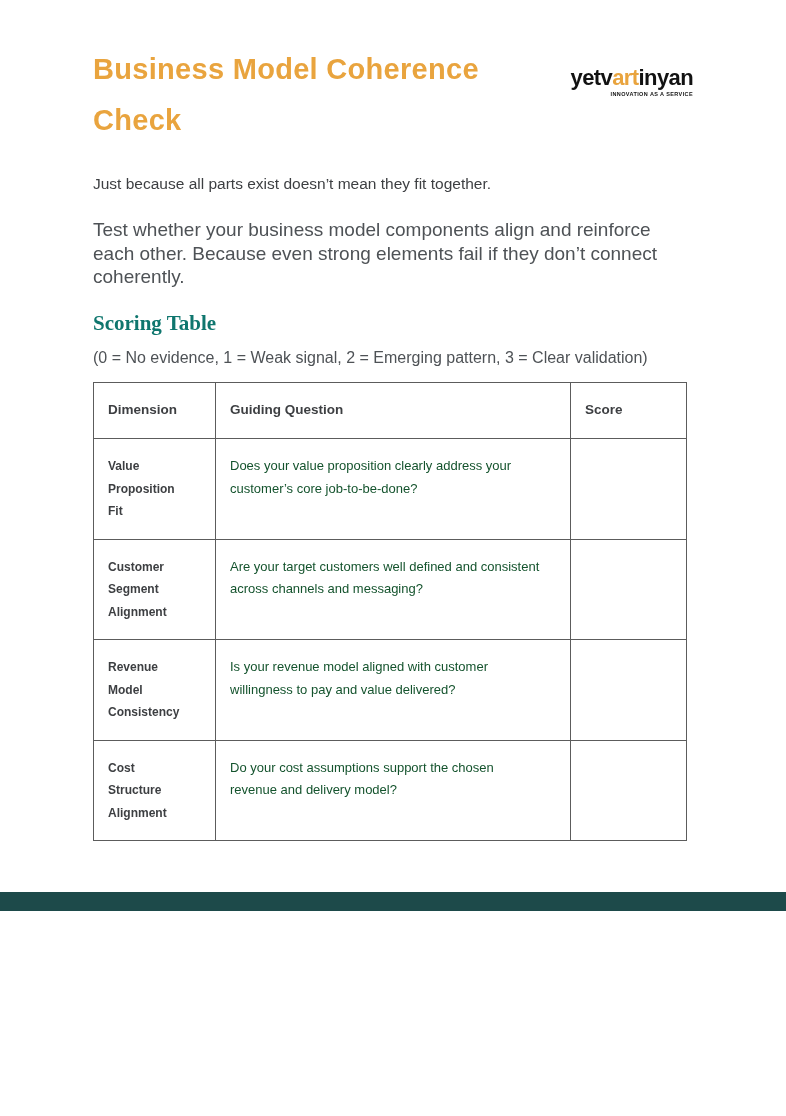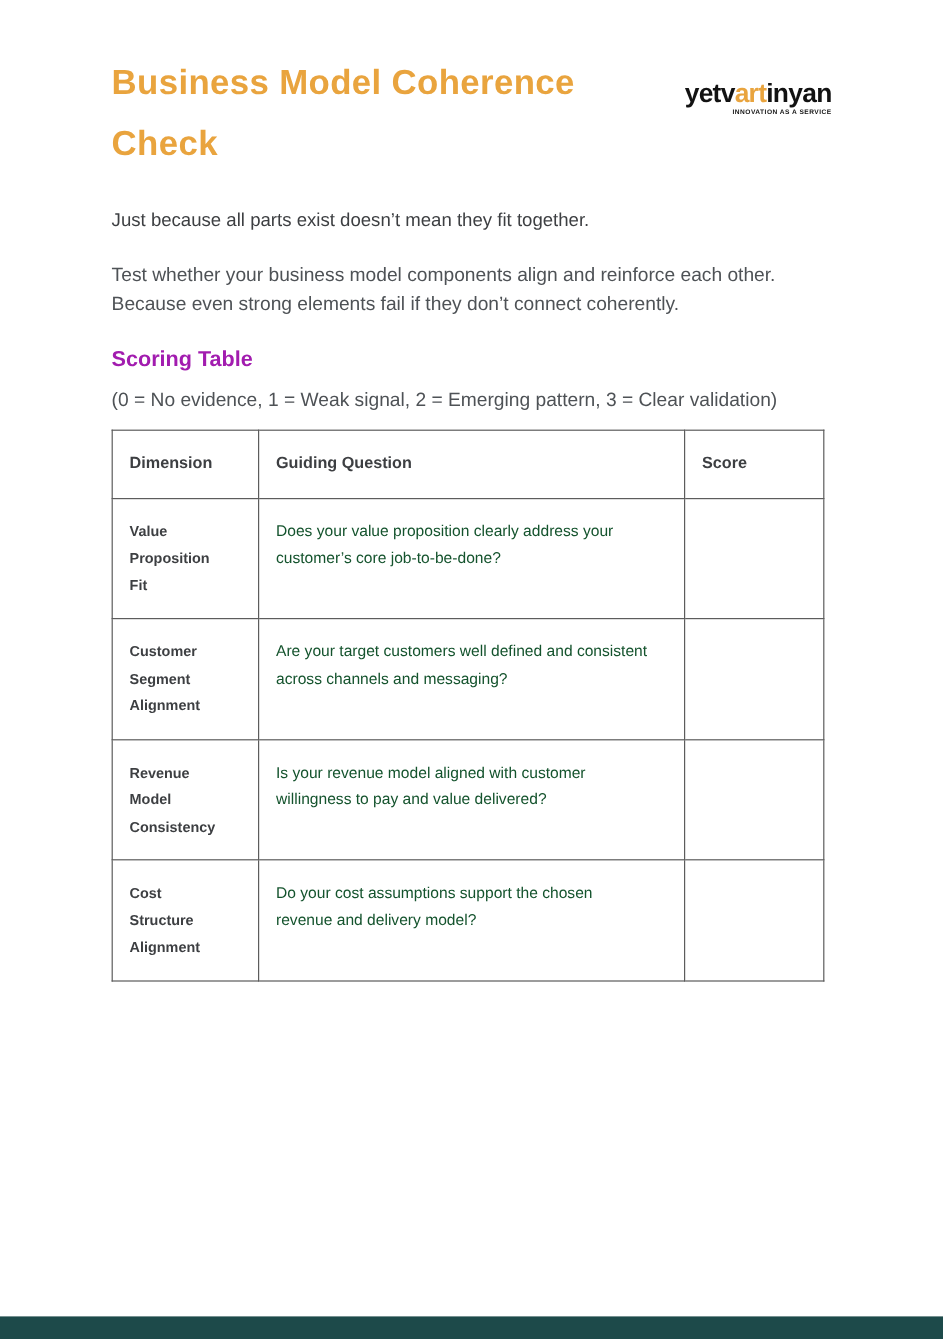--- a/index.html
+++ b/index.html
@@ -3,21 +3,21 @@
 <meta charset="utf-8">
 <style>
   html, body { margin: 0; padding: 0; }
   body {
     width: 786px; height: 1116px;
     background: #ffffff;
     font-family: "Liberation Sans", sans-serif;
   }
   .page {
     position: relative;
-    width: 786px; height: 1116px;
+    width: 786px; height: 911px;
     background: #ffffff;
     overflow: hidden;
   }
   .content { padding: 44px 93px 0 93px; }
 
   .header-row {
     display: flex;
     justify-content: space-between;
     align-items: flex-start;
   }
@@ -52,30 +52,31 @@
   .intro-bold {
     margin: 28px 0 0 0;
     font-size: 15.5px;
     font-weight: 400;
     line-height: 20px;
     color: #3D3F42;
   }
   .intro-text {
     margin: 24px 0 0 0;
     max-width: 600px;
-    font-size: 16px;
+    font-size: 19px;
     line-height: 23.5px;
     color: #4E5256;
   }
   .section-heading {
     margin: 24px 0 0 0;
-    font-size: 18px;
+    font-size: 21px;
     font-weight: 700;
     line-height: 21px;
-    color: #a21caf;
+    color: #0f766e;
+    font-family: Liberation Serif, serif;
   }
   .scale-note {
     margin: 14px 0 0 0;
     font-size: 16px;
     line-height: 19px;
     color: #4E5256;
   }
 
   table.scoring {
     margin-top: 15px;

